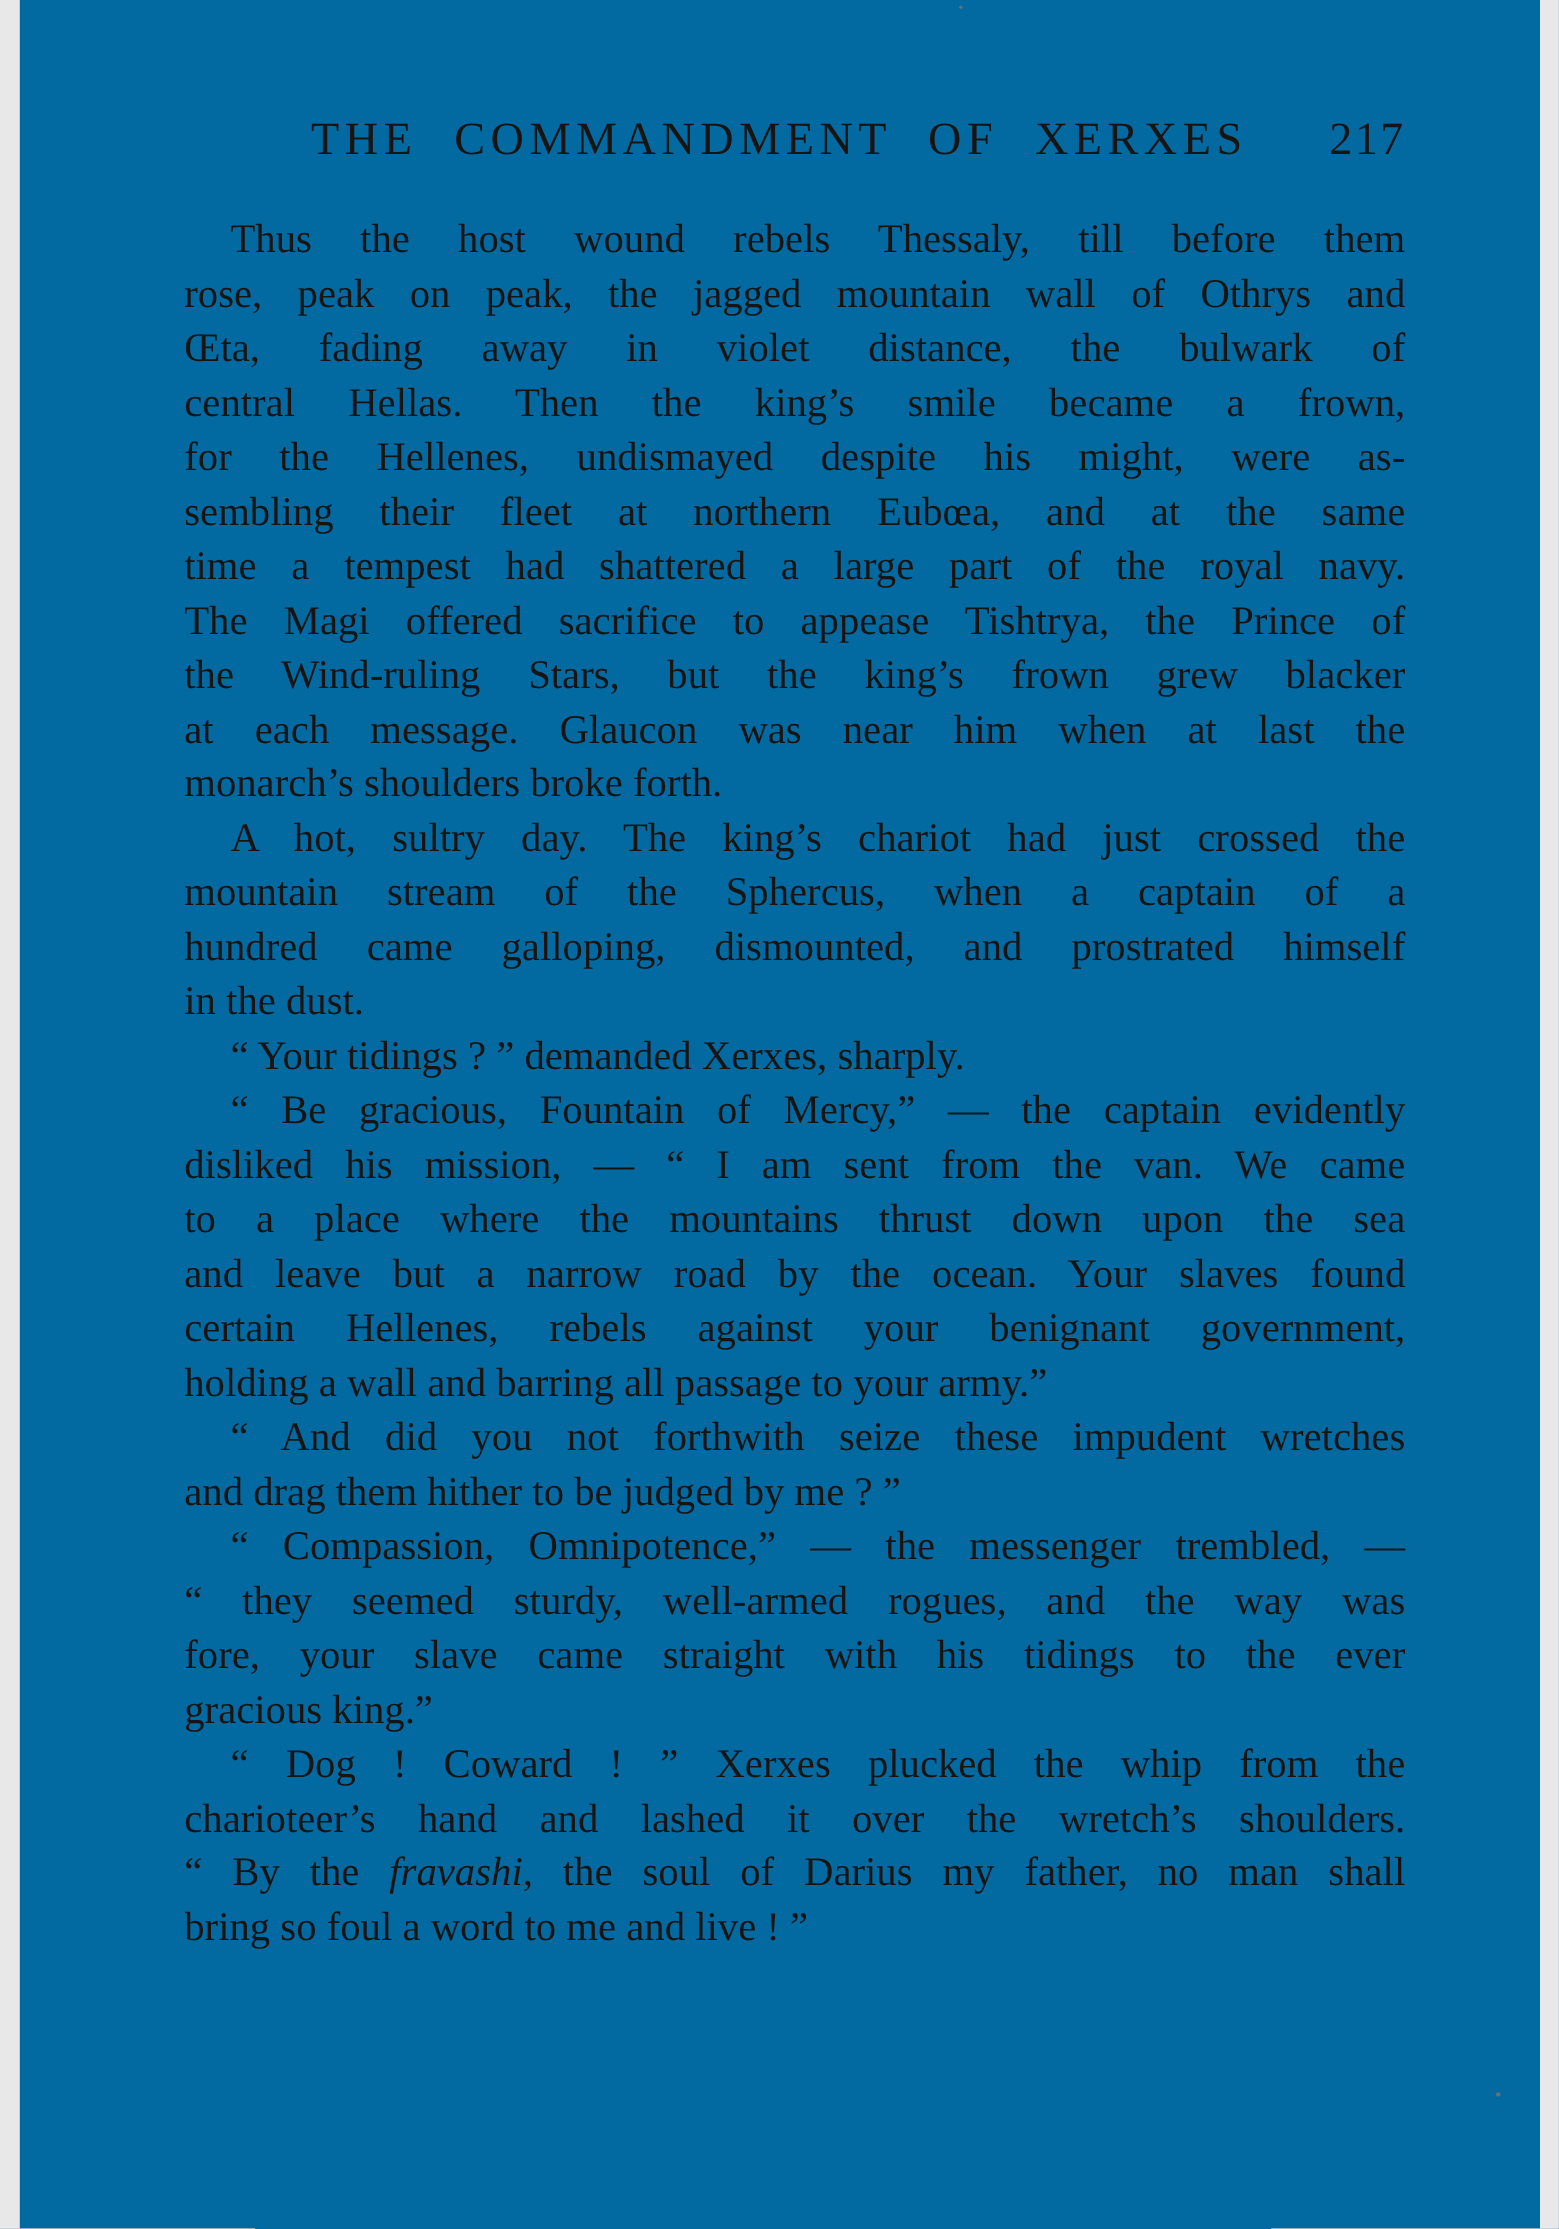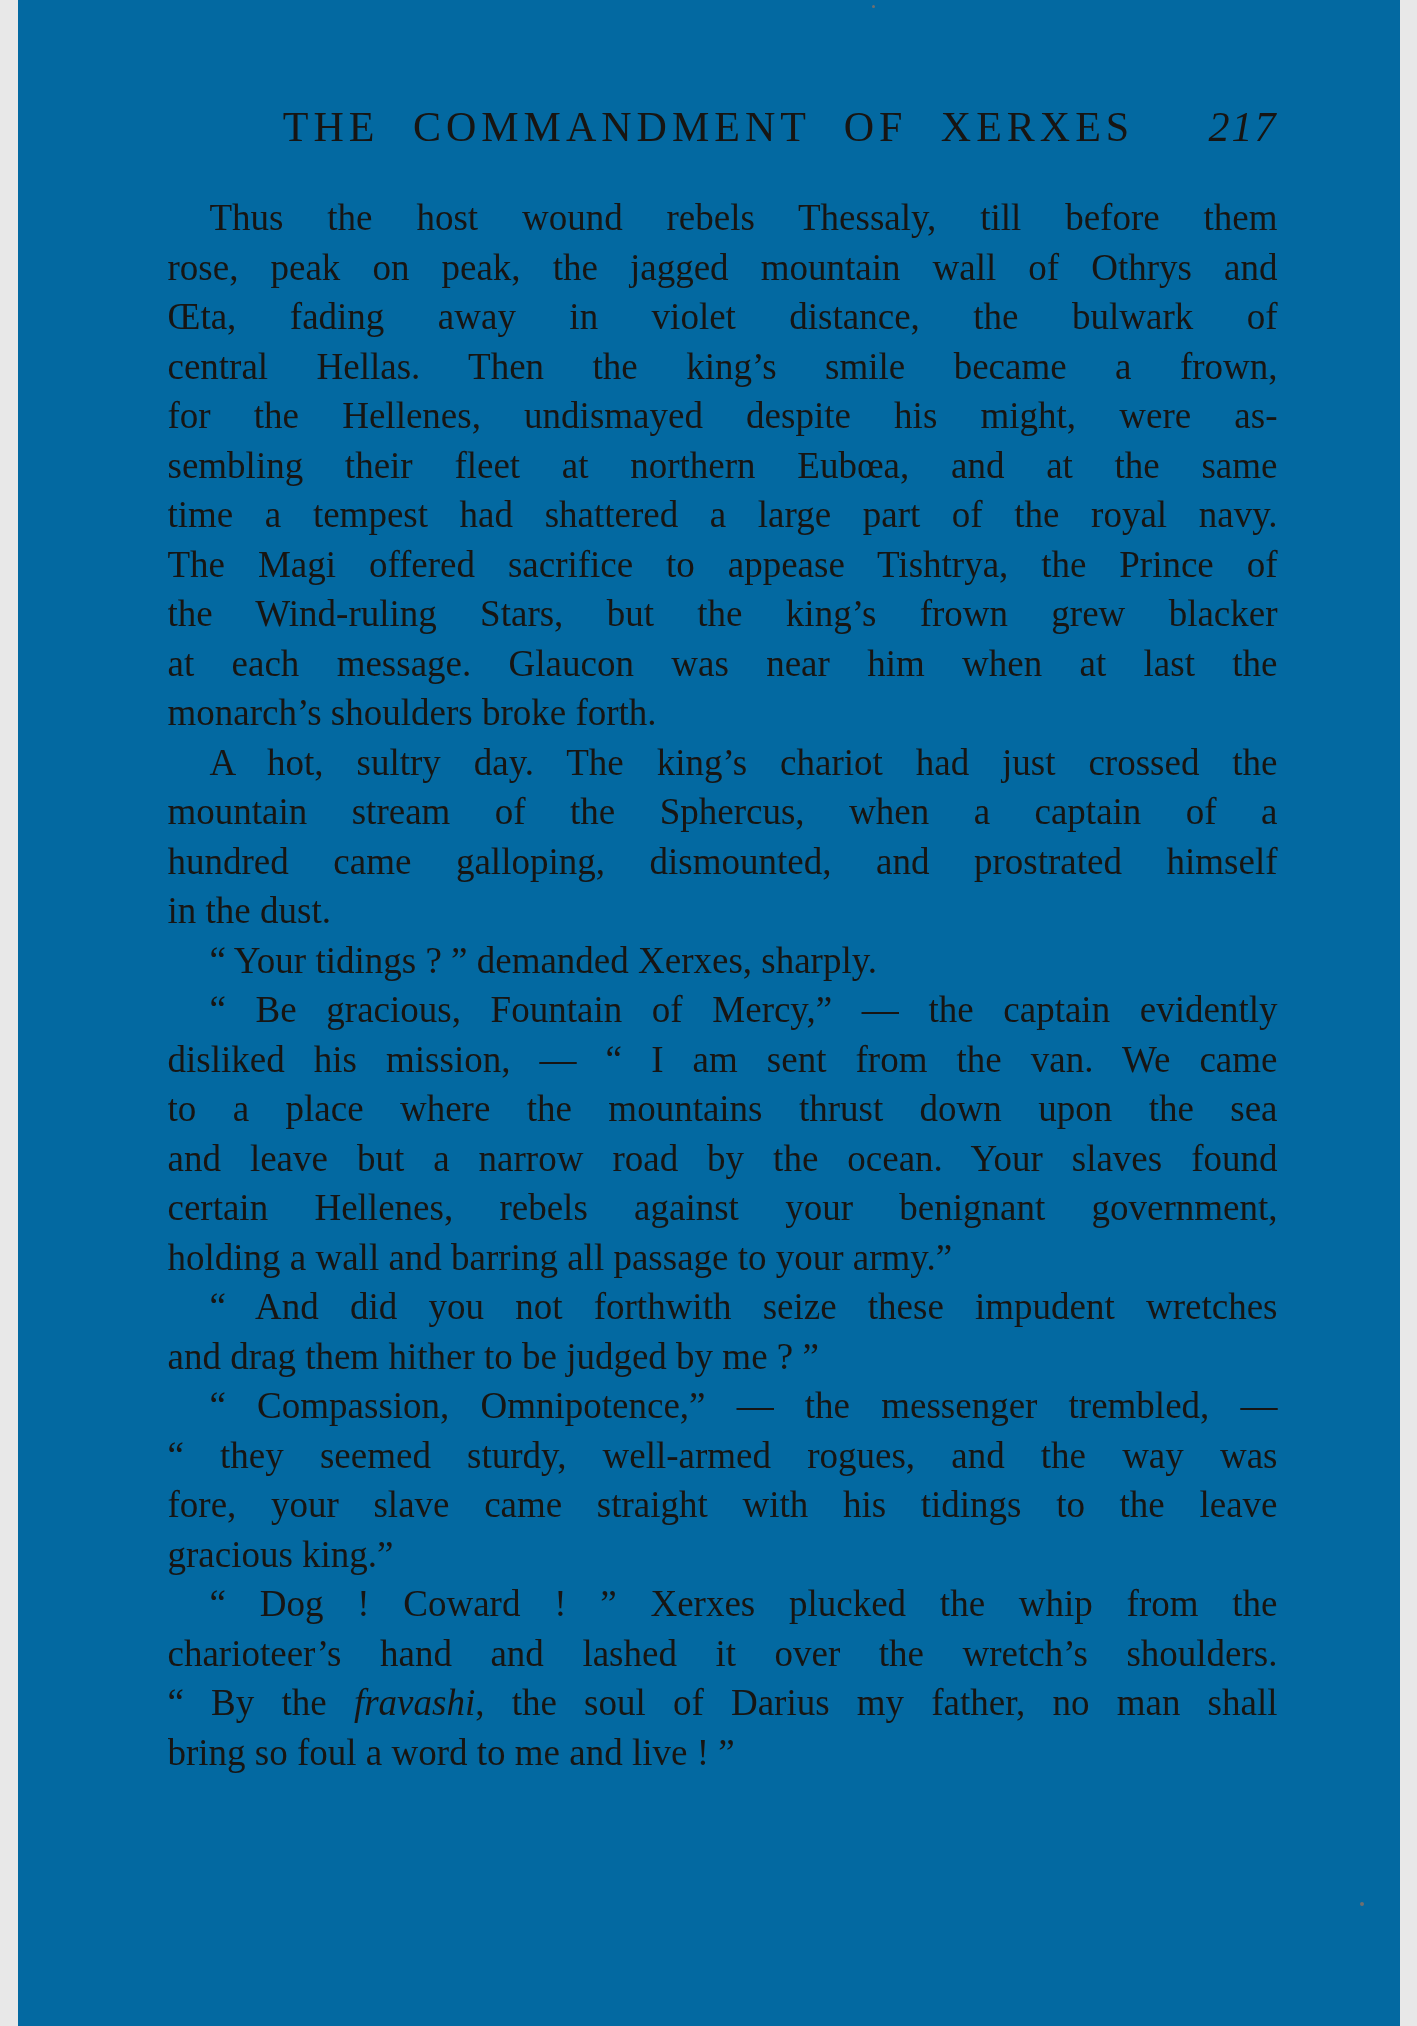--- a/index.html
+++ b/index.html
@@ -30,21 +30,20 @@
     white-space: nowrap;
     transform: translateX(-14px);
   }
   .pagenum {
     position: absolute;
     right: 0;
     top: 0;
     font-size: 42px;
     line-height: 48px;
     letter-spacing: 2px;
-    font-style: italic;
   }
   .body {
     position: absolute;
     left: 150px;
     top: 193px;
     width: 1110px;
     font-size: 37px;
     line-height: 49.5px;
   }
   .line {
@@ -114,21 +113,21 @@
     </div>
 
     <div class="para">
       <div class="line indent">“ And did you not forthwith seize these impudent wretches</div>
       <div class="line last">and drag them hither to be judged by me ? ”</div>
     </div>
 
     <div class="para">
       <div class="line indent">“ Compassion, Omnipotence,” — the messenger trembled, —</div>
       <div class="line">“ they seemed sturdy, well-armed rogues, and the way was</div>
-      <div class="line">fore, your slave came straight with his tidings to the leave</div>
+      <div class="line">fore, your slave came straight with his tidings to the ever</div>
       <div class="line last">gracious king.”</div>
     </div>
 
     <div class="para">
       <div class="line indent">“ Dog ! Coward ! ” Xerxes plucked the whip from the</div>
       <div class="line">charioteer’s hand and lashed it over the wretch’s shoulders.</div>
       <div class="line"><span>“ By the </span><span class="it">fravashi</span><span>, the soul of Darius my father, no man shall</span></div>
       <div class="line last">bring so foul a word to me and live ! ”</div>
     </div>
 

